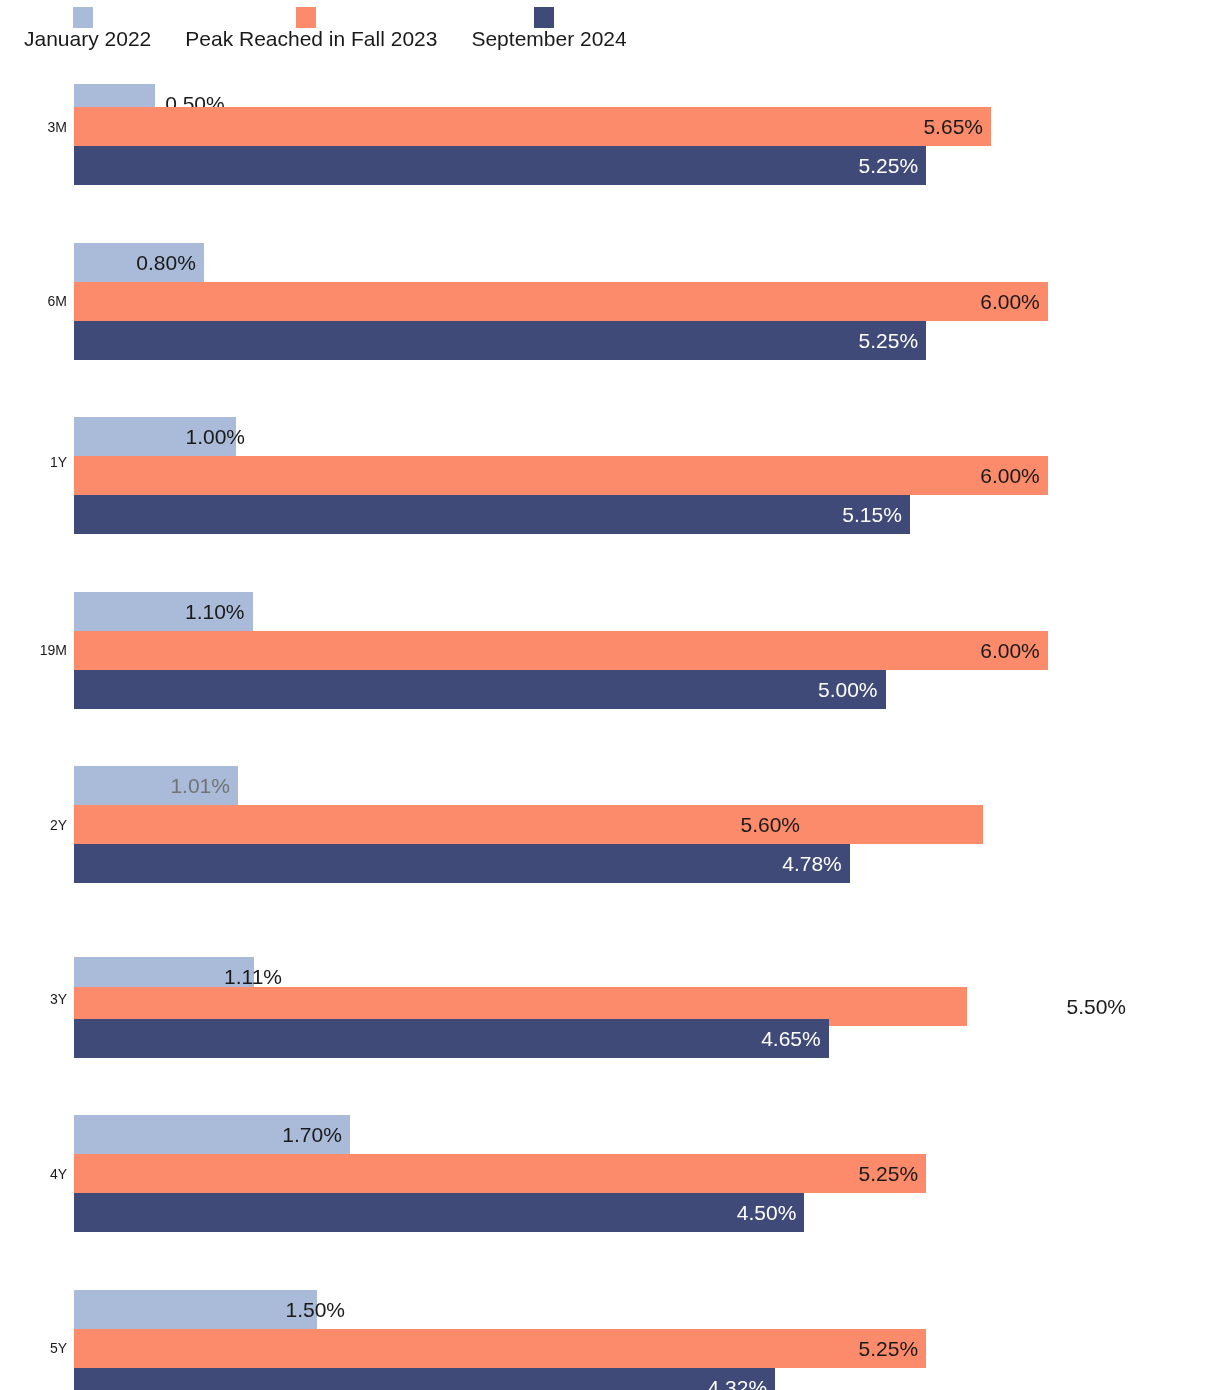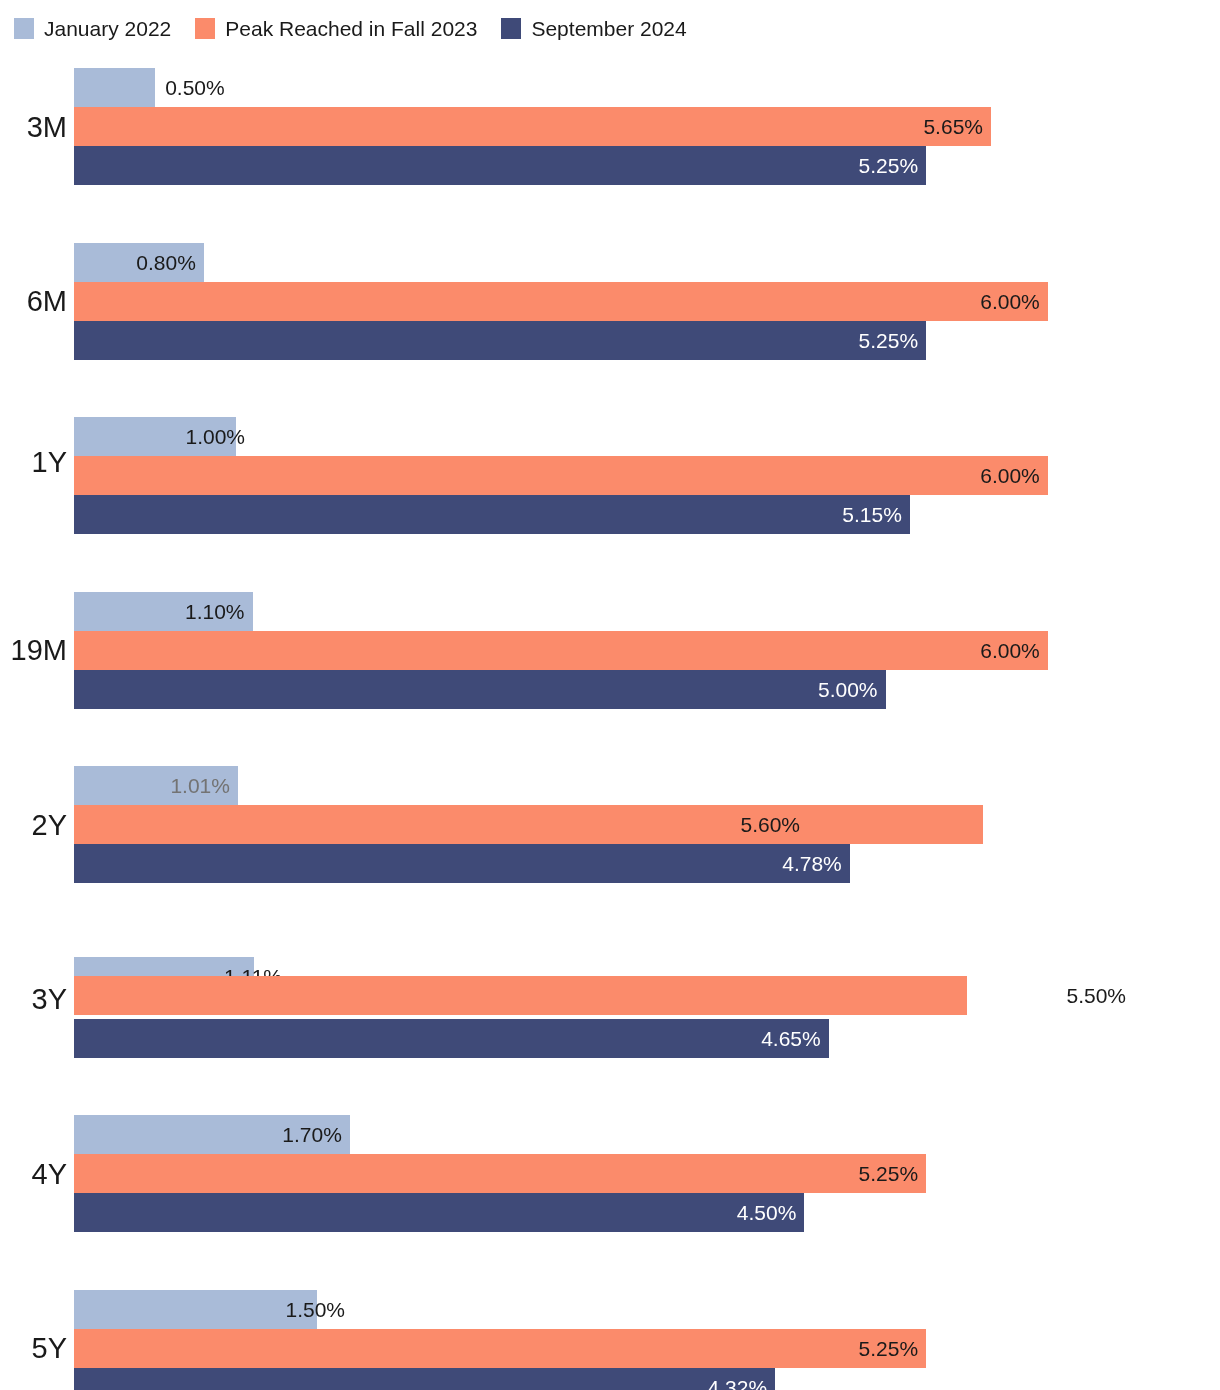--- a/index.html
+++ b/index.html
@@ -23,20 +23,21 @@
     top: 13px;
     height: 30px;
     display: flex;
     align-items: center;
     gap: 0;
   }
   .legend-item {
     display: flex;
     align-items: center;
     margin-right: 24px;
+    flex-direction: column;
   }
   .legend-swatch {
     width: 20px;
     height: 21px;
     display: block;
   }
   .legend-label {
     font-size: 21px;
     line-height: 21px;
     color: #1a1a1a;
@@ -55,21 +56,21 @@
   .group {
     position: absolute;
     left: 0;
     width: 1220px;
   }
   .cat-label {
     position: absolute;
     left: 0;
     width: 67px;
     text-align: right;
-    font-size: 29px;
+    font-size: 14px;
     line-height: 22px;
     color: #1a1a1a;
     white-space: nowrap;
   }
   .bar-row {
     position: absolute;
     left: 74px;
     height: 39px;
   }
   .bar {
@@ -109,21 +110,21 @@
     </div>
     <div class="legend-item">
       <span class="legend-swatch" style="background: rgb(63, 74, 120);"></span>
       <span class="legend-label">September 2024</span>
     </div>
   </div>
 
 <div id="plot">
     <div class="group" style="top: 68px; height: 117px;">
       <div class="cat-label" style="top: 47.5px;">3M</div>
-      <div class="bar-row" style="top: 0px; width: 81.15px;">
+      <div class="bar-row" style="top: 16px; width: 81.15px;">
         <div class="bar" style="width: 81.15px; background: rgb(169, 187, 216);"></div>
         <span class="bar-value outside" style="color: rgb(26, 26, 26);">0.50%</span>
       </div>
       <div class="bar-row" style="top: 39px; width: 916.995px;">
         <div class="bar" style="width: 916.995px; background: rgb(251, 139, 107);"></div>
         <span class="bar-value inside" style="color: rgb(26, 26, 26);">5.65%</span>
       </div>
       <div class="bar-row" style="top: 78px; width: 852.075px;">
         <div class="bar" style="width: 852.075px; background: rgb(63, 74, 120);"></div>
         <span class="bar-value inside" style="color: rgb(255, 255, 255);">5.25%</span>
@@ -188,21 +189,21 @@
         <div class="bar" style="width: 775.794px; background: rgb(63, 74, 120);"></div>
         <span class="bar-value inside" style="color: rgb(255, 255, 255);">4.78%</span>
       </div>
     </div>
     <div class="group" style="top: 940.5px; height: 117px;">
       <div class="cat-label" style="top: 47.5px;">3Y</div>
       <div class="bar-row" style="top: 16px; width: 216px;">
         <div class="bar" style="width: 180.153px; background: rgb(169, 187, 216);"></div>
         <span class="bar-value inside" style="color: rgb(26, 26, 26);">1.11%</span>
       </div>
-      <div class="bar-row" style="top: 35px; width: 1060px;">
+      <div class="bar-row" style="top: 46px; width: 1060px;">
         <div class="bar" style="width: 892.65px; background: rgb(251, 139, 107);"></div>
         <span class="bar-value inside" style="color: rgb(26, 26, 26);">5.50%</span>
       </div>
       <div class="bar-row" style="top: 78px; width: 754.695px;">
         <div class="bar" style="width: 754.695px; background: rgb(63, 74, 120);"></div>
         <span class="bar-value inside" style="color: rgb(255, 255, 255);">4.65%</span>
       </div>
     </div>
     <div class="group" style="top: 1115px; height: 117px;">
       <div class="cat-label" style="top: 47.5px;">4Y</div>

